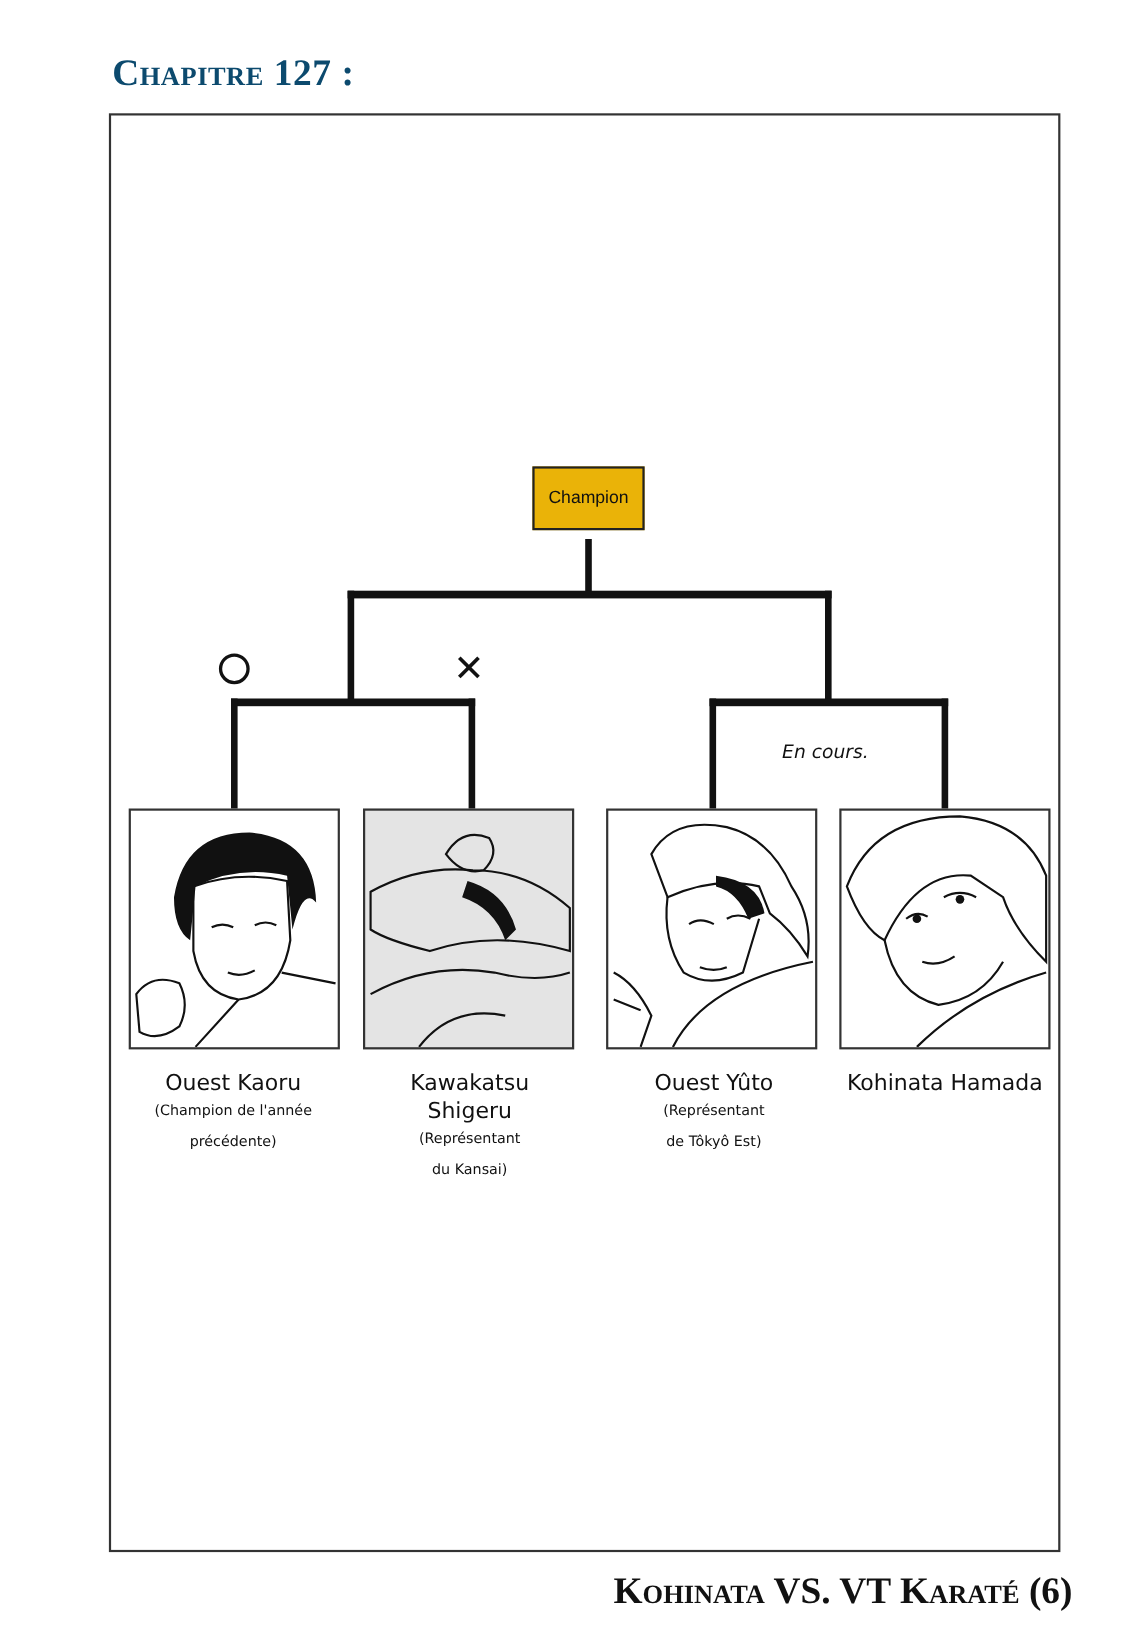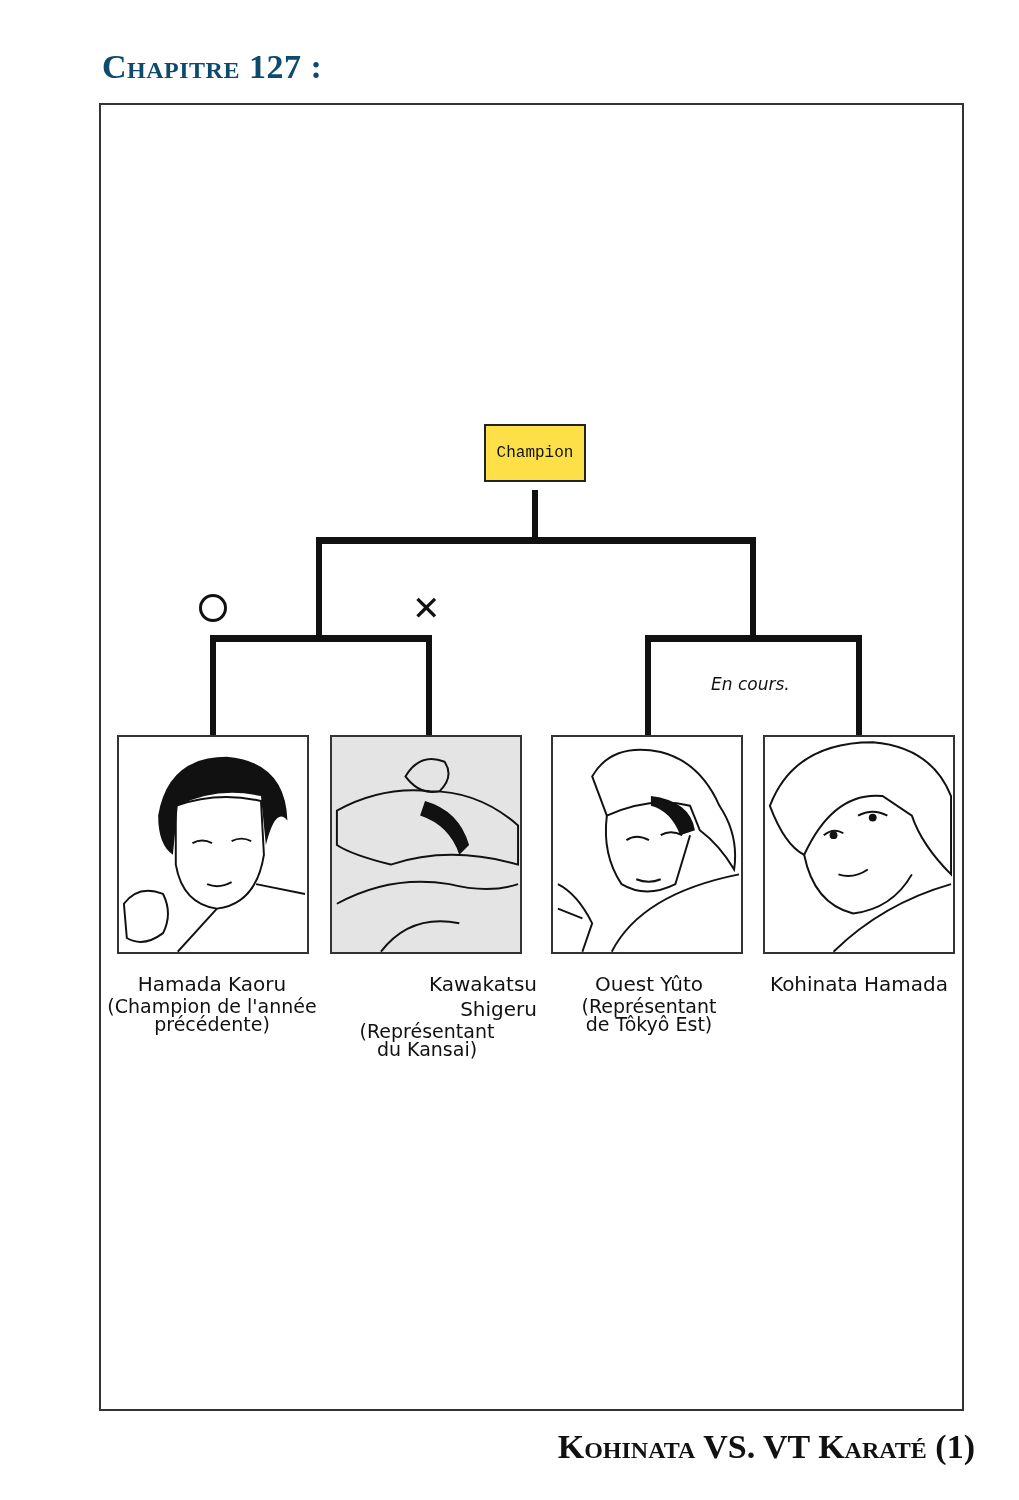--- a/index.html
+++ b/index.html
@@ -1,30 +1,30 @@
 <!DOCTYPE html>
 <html><head>
 <meta charset="utf-8">
 <style>
   html, body { margin:0; padding:0; background:#ffffff; }
   body { width:1019px; height:1500px; position:relative; overflow:hidden; font-family:"DejaVu Sans", sans-serif; color:#111; }
   .chapter-title { position:absolute; left:102px; top:48px; font-family:"Liberation Serif", serif; font-weight:bold; font-size:34px; letter-spacing:0.5px; font-variant:small-caps; color:#0c4a6e; }
   .subtitle { position:absolute; right:44px; top:1428px; font-family:"Liberation Serif", serif; font-weight:bold; font-size:34px; font-variant:small-caps; color:#111; }
   .frame { position:absolute; left:99px; top:103px; width:865px; height:1308px; border:2px solid #333; box-sizing:border-box; }
   .line { position:absolute; background:#111; }
-  .champion-box { position:absolute; left:484px; top:424px; width:102px; height:58px; border:2px solid #222; box-sizing:border-box; display:flex; align-items:center; justify-content:center; font-size:16px; font-family:Liberation Mono, monospace; background:#fde047; }
+  .champion-box { position:absolute; left:484px; top:424px; width:102px; height:58px; border:2px solid #222; box-sizing:border-box; display:flex; align-items:center; justify-content:center; font-size:16px; font-family:Liberation Sans, sans-serif; background:#eab308; }
   .circle-mark { position:absolute; left:199px; top:594px; width:28px; height:28px; border:3px solid #111; border-radius:50%; box-sizing:border-box; }
   .x-mark { position:absolute; left:412px; top:588px; font-size:34px; font-weight:bold; line-height:40px; color:#111; font-family:"DejaVu Sans", sans-serif; }
   .status-note { position:absolute; left:711px; top:648px; font-style:italic; font-size:17px; font-family:"DejaVu Sans", sans-serif;margin-top:26px; }
   .portrait { position:absolute; top:735px; width:192px; height:219px; border:2px solid #333; box-sizing:border-box; overflow:hidden; background:#fff; }
   .portrait.grey { background:#e4e4e4; }
   .portrait svg { width:100%; height:100%; display:block; }
   .caption { position:absolute; top:972px; width:220px; text-align:center; font-family:"DejaVu Sans", sans-serif; }
   .caption .name { font-size:20px; line-height:25px; display:block; }
-  .caption .role { font-size:19px; line-height:18px; display:block; white-space:pre-line; }
+  .caption .role { font-size:13px; line-height:28px; display:block; white-space:pre-line; }
 </style>
 </head>
 <body>
 
 <div class="chapter-title">Chapitre 127 :</div>
 
 <div class="frame"></div>
 
 <div class="champion-box">
   <span>Champion</span>
@@ -86,32 +86,32 @@
     <path d="M40 120 Q50 170 90 180 Q130 175 150 140" fill="none" stroke="#111" stroke-width="2"></path>
     <path d="M60 100 Q70 92 80 98 M95 80 Q110 72 125 80" stroke="#111" stroke-width="2" fill="none"></path>
     <circle cx="70" cy="100" r="4" fill="#111"></circle>
     <circle cx="110" cy="82" r="4" fill="#111"></circle>
     <path d="M75 140 Q90 145 105 135" stroke="#111" stroke-width="2" fill="none"></path>
     <path d="M70 219 Q120 170 190 150" stroke="#111" stroke-width="2" fill="none"></path>
   </svg>
 </div>
 
 <div class="caption" style="left:102px;">
-  <span class="name">Hamada Kaoru</span>
+  <span class="name">Ouest Kaoru</span>
   <span class="role">(Champion de l'année
 précédente)</span>
 </div>
 <div class="caption" style="left:317px;">
-  <span class="name" style="white-space:pre-line;text-align:right;">Kawakatsu
+  <span class="name" style="white-space:pre-line;">Kawakatsu
 Shigeru</span>
   <span class="role">(Représentant
 du Kansai)</span>
 </div>
 <div class="caption" style="left:539px;">
   <span class="name">Ouest Yûto</span>
   <span class="role">(Représentant
 de Tôkyô Est)</span>
 </div>
 <div class="caption" style="left:749px;">
   <span class="name">Kohinata Hamada</span>
 </div>
 
-<div class="subtitle">Kohinata VS. VT Karaté (1)</div>
+<div class="subtitle">Kohinata VS. VT Karaté (6)</div>
 
 </body></html>

